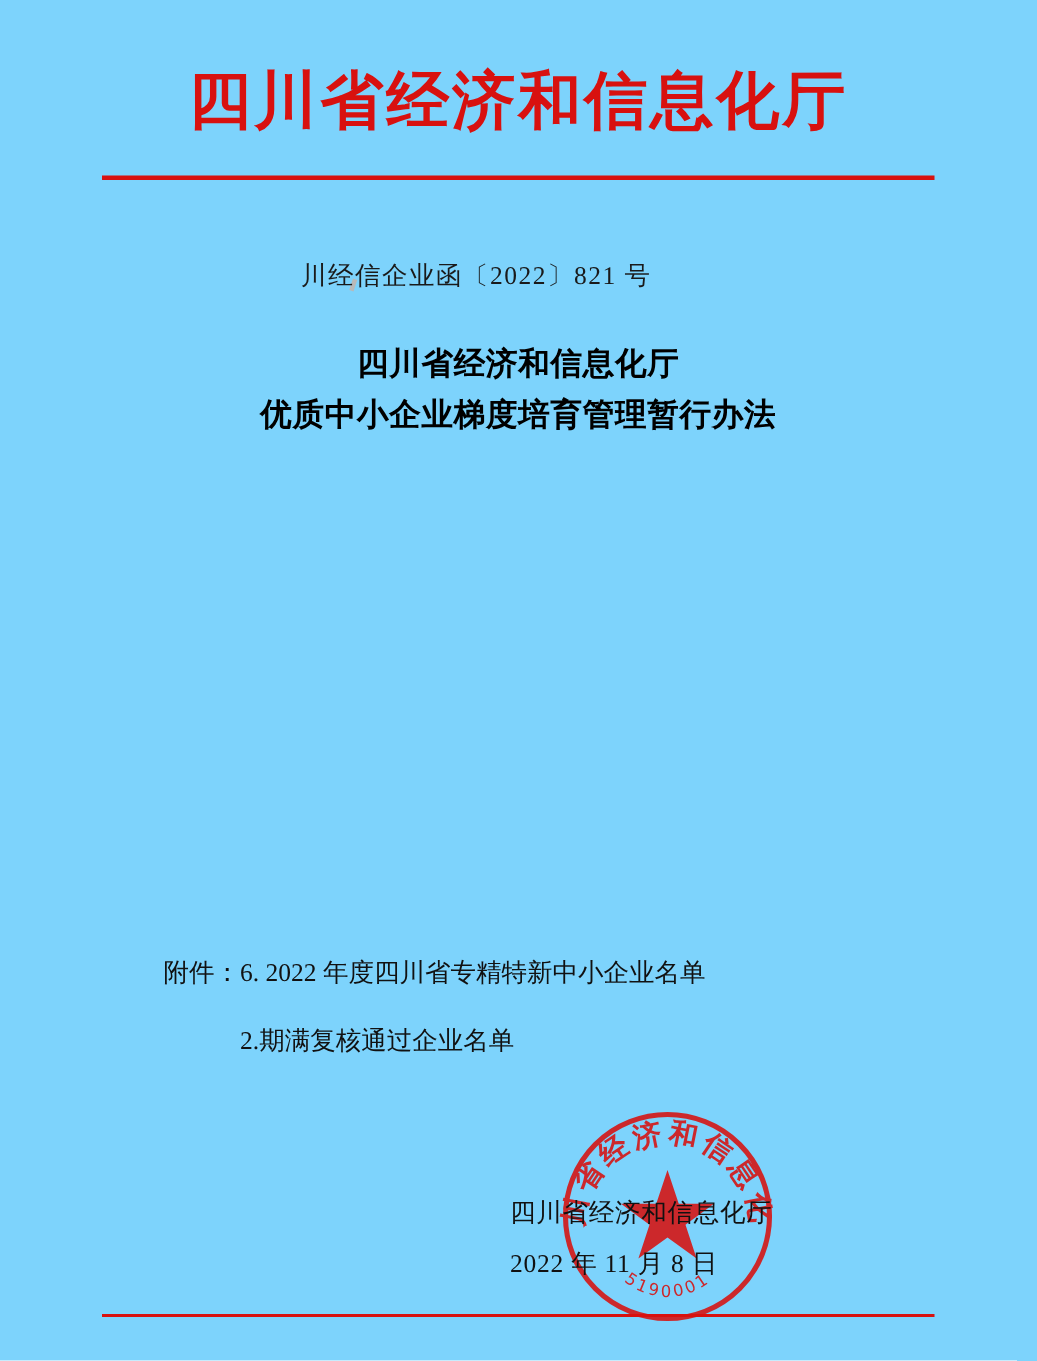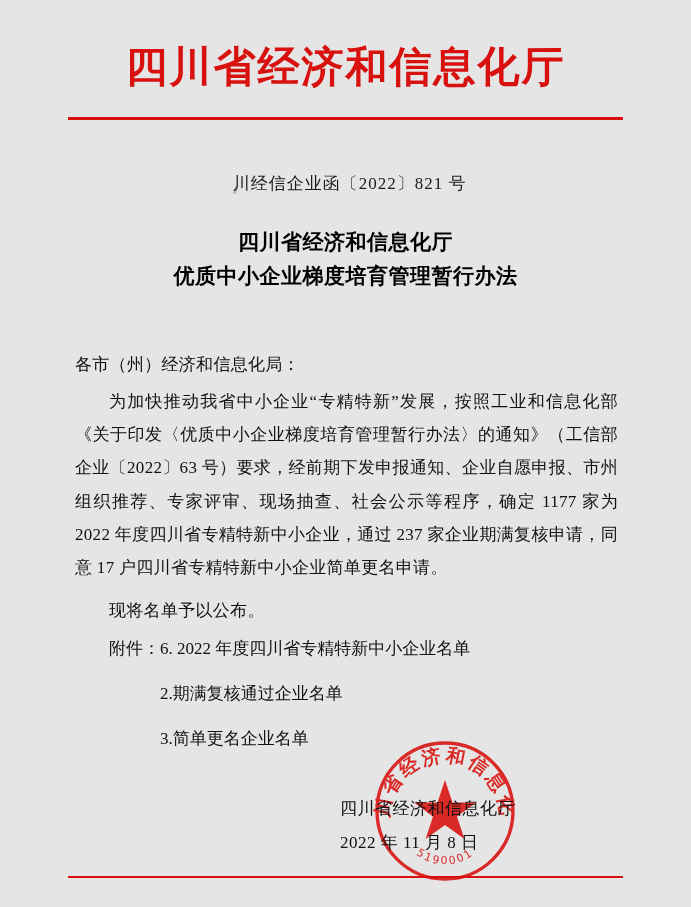--- a/index.html
+++ b/index.html
@@ -14,21 +14,21 @@
     font-family: "Liberation Serif", "DejaVu Serif", serif;
     color: #111111;
     overflow: hidden;
   }
 
   .page {
     position: absolute;
     left: 0; top: 0;
     width: 691px;
     height: 907px;
-    background: #e5e5e5;
+    background: #7dd3fc;
     text-decoration: underline;
   }
 
   
   .letterhead {
     position: absolute;
     left: 0;
     top: 44px;
     width: 691px;
     text-align: center;
@@ -55,21 +55,20 @@
   
   .doc-number {
     position: absolute;
     left: 0;
     top: 172px;
     width: 635px;
     text-align: center;
     font-size: 17px;
     letter-spacing: 1px;
     color: #1a1a1a;
-    padding-left: 32px;
   }
 
   
   .title-block {
     position: absolute;
     left: 70px;
     top: 226px;
     width: 551px;
     text-align: center;
     font-weight: bold;
@@ -174,30 +173,24 @@
 
   <div class="stray-mark"></div>
 
   <div class="doc-number">川经信企业函〔2022〕821 号</div>
 
   <div class="title-block">
     <span class="title-line">四川省经济和信息化厅</span>
     <span class="title-line">优质中小企业梯度培育管理暂行办法</span>
   </div>
 
-  <div class="body-block">
-    <p class="salutation">各市（州）经济和信息化局：</p>
-    <p class="para">为加快推动我省中小企业“专精特新”发展，按照工业和信息化部《关于印发〈优质中小企业梯度培育管理暂行办法〉的通知》（工信部企业〔2022〕63 号）要求，经前期下发申报通知、企业自愿申报、市州组织推荐、专家评审、现场抽查、社会公示等程序，确定 1177 家为 2022 年度四川省专精特新中小企业，通过 237 家企业期满复核申请，同意 17 户四川省专精特新中小企业简单更名申请。</p>
-    <p class="para-spaced">现将名单予以公布。</p>
-  </div>
 
   <div class="attach-block">
     <div class="attach-first"><span>附件：</span><span>6. 2022 年度四川省专精特新中小企业名单</span></div>
     <div class="attach-rest">2.期满复核通过企业名单</div>
-    <div class="attach-rest">3.简单更名企业名单</div>
   </div>
 
   <div class="seal">
     <svg width="146" height="146" viewBox="0 0 146 146" xmlns="http://www.w3.org/2000/svg">
       <g fill="none" stroke="#d8110f" stroke-width="3.4">
         <circle cx="73" cy="73" r="68"></circle>
       </g>
       <g fill="#d8110f">
         <polygon points="73,42 80.5,64.5 104,64.5 85,78.5 92.4,101 73,87 53.6,101 61,78.5 42,64.5 65.5,64.5"></polygon>
       </g>

